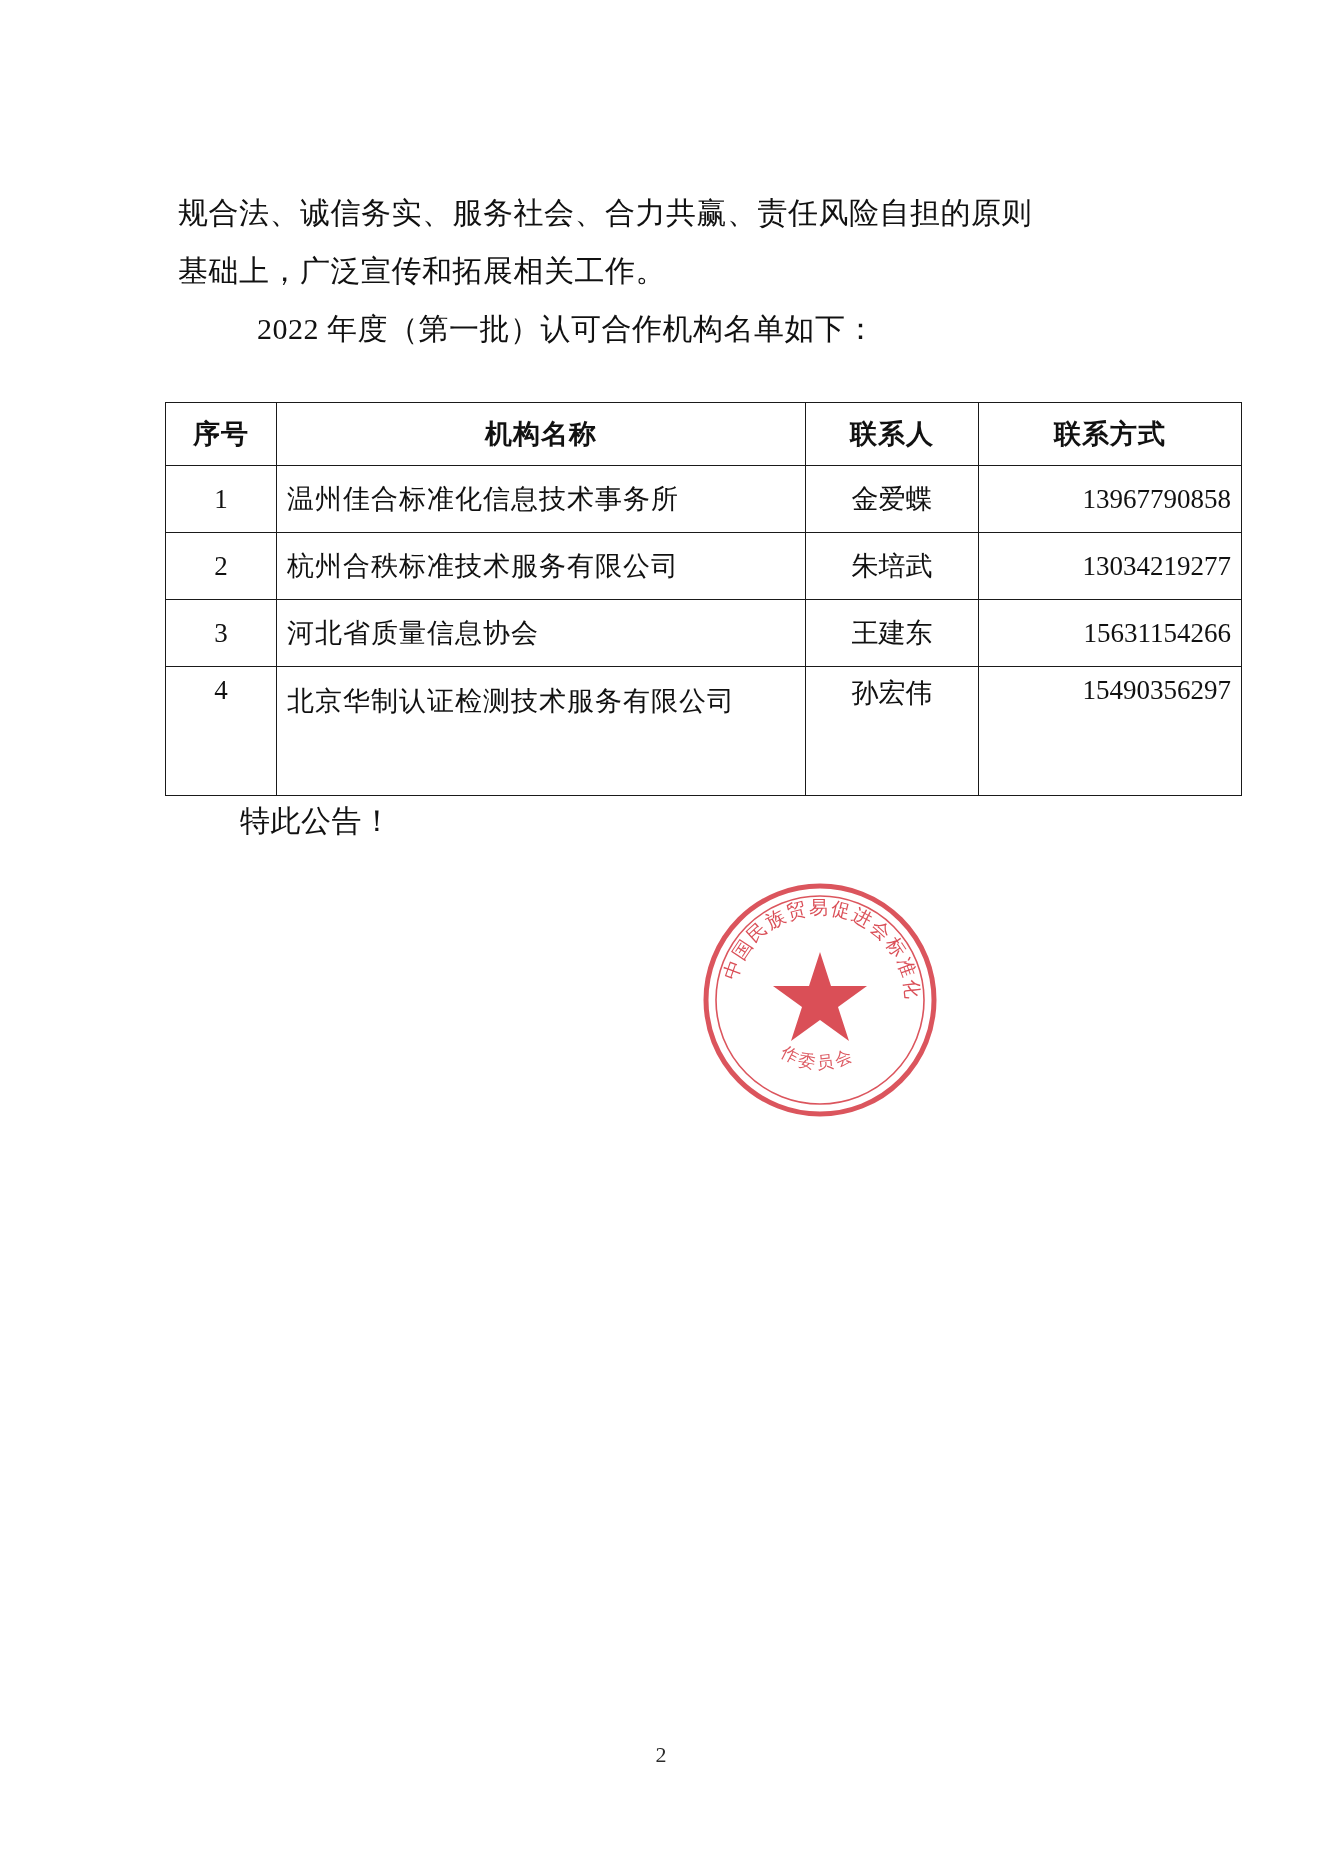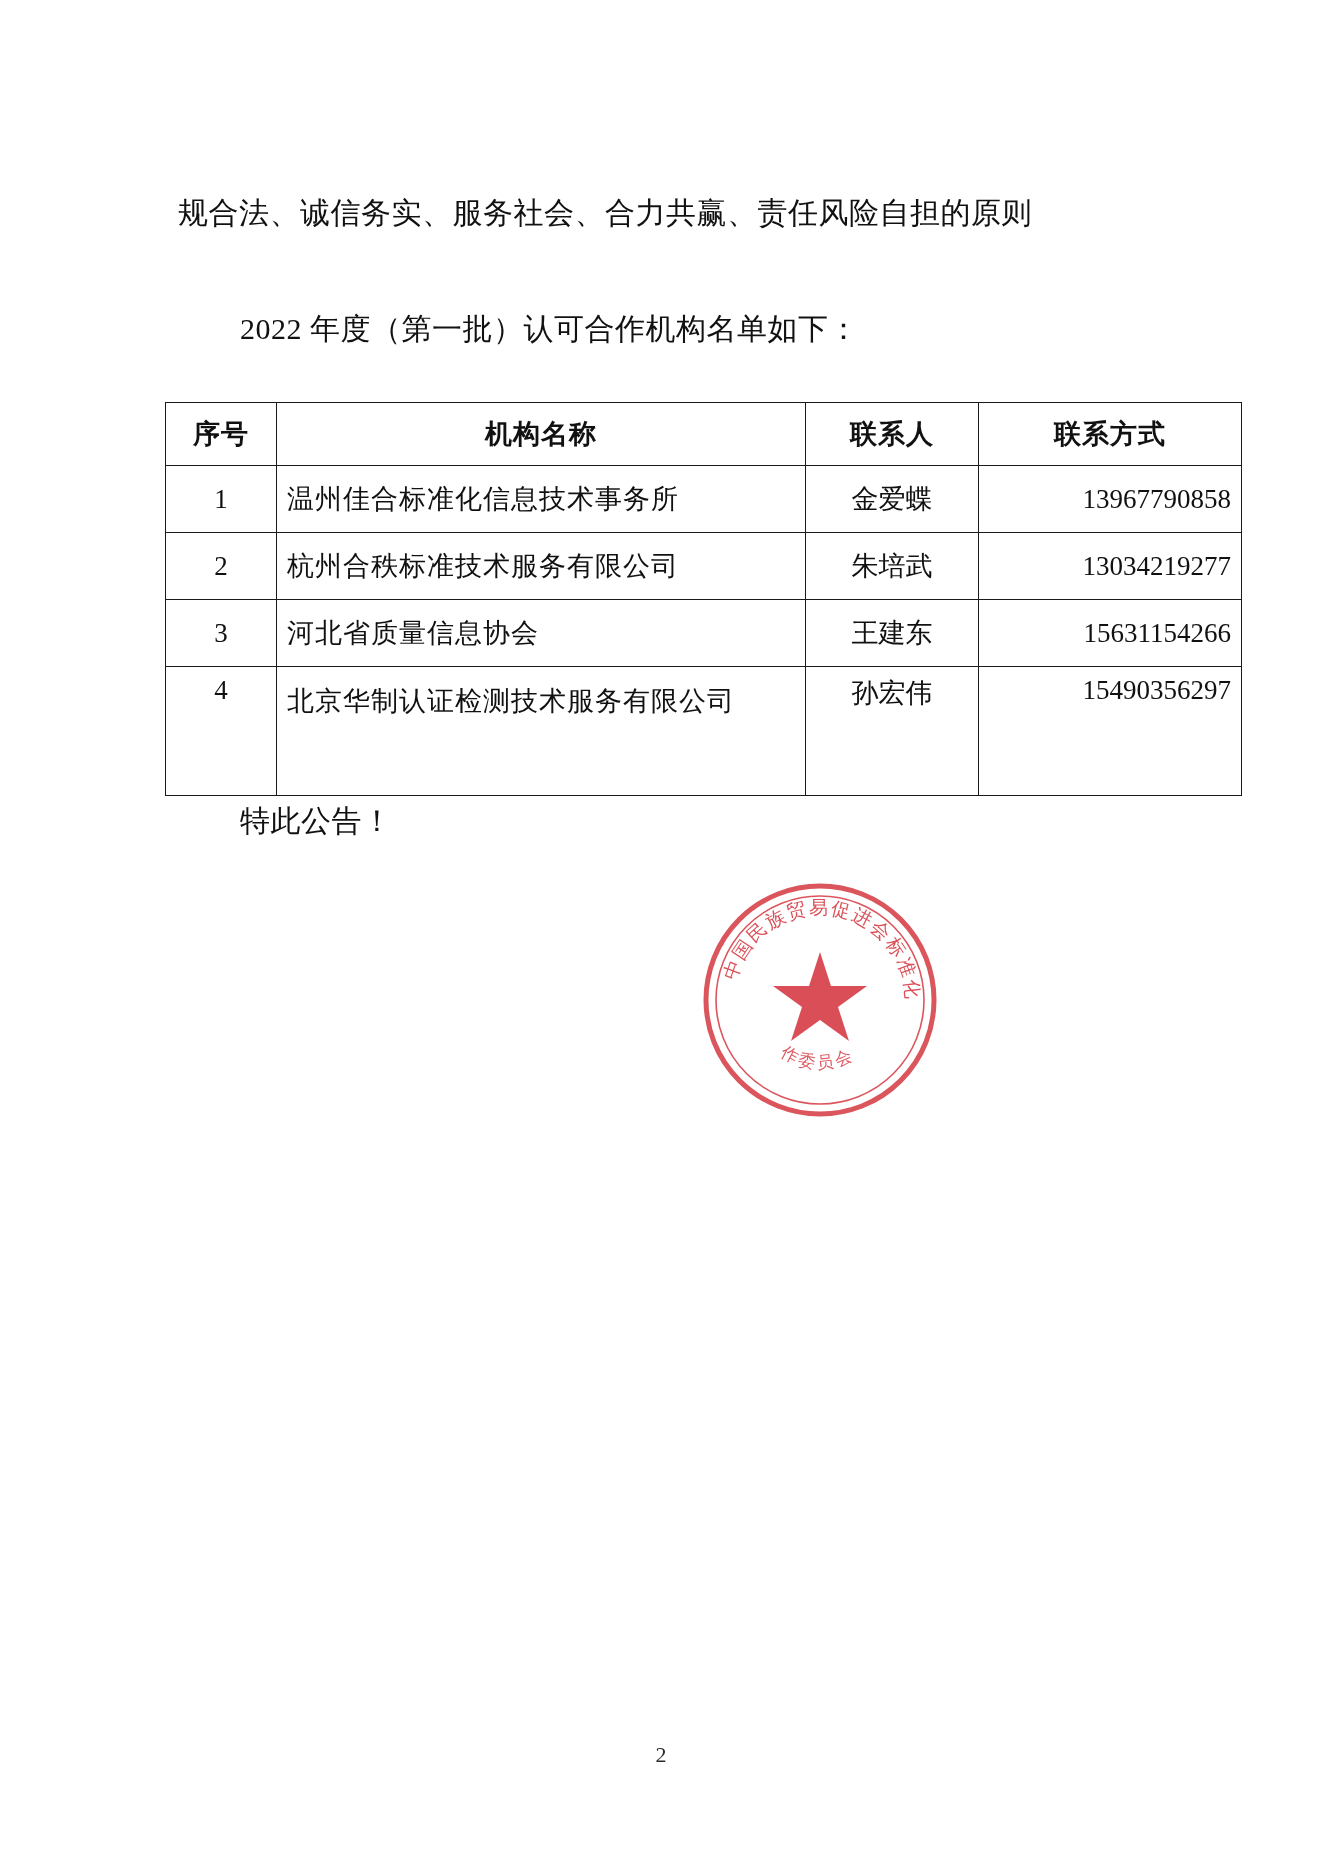--- a/index.html
+++ b/index.html
@@ -25,21 +25,21 @@
   .para {
     position: absolute;
     font-size: 30px;
     line-height: 62px;
     letter-spacing: 0.5px;
     color: #111;
     white-space: nowrap;
   }
   #para-1 { left: 178px; top: 182px; }
   #para-2 { left: 178px; top: 240px; }
-  #para-3 { left: 240px; top: 298px; }
+  #para-3 { left: 257px; top: 298px; }
   #para-4 { left: 240px; top: 790px; }
 
   
   .table-wrap {
     position: absolute;
     left: 165px;
     top: 402px;
     width: 992px;
   }
   table.org-table {
@@ -105,20 +105,21 @@
     color: #2b2b2b;
     font-family: "Liberation Serif", "DejaVu Serif", serif;
   }
 </style>
 </head>
 <body>
 
 <div class="page">
 
   <div class="para" id="para-1">规合法、诚信务实、服务社会、合力共赢、责任风险自担的原则</div>
+  <div class="para" id="para-2">基础上，广泛宣传和拓展相关工作。</div>
   <div class="para" id="para-3">2022 年度（第一批）认可合作机构名单如下：</div>
 
   <div class="table-wrap">
     <table class="org-table">
       <thead>
         <tr>
           <th class="col-idx">序号</th>
           <th class="col-name">机构名称</th>
           <th class="col-contact">联系人</th>
           <th class="col-phone">联系方式</th>

